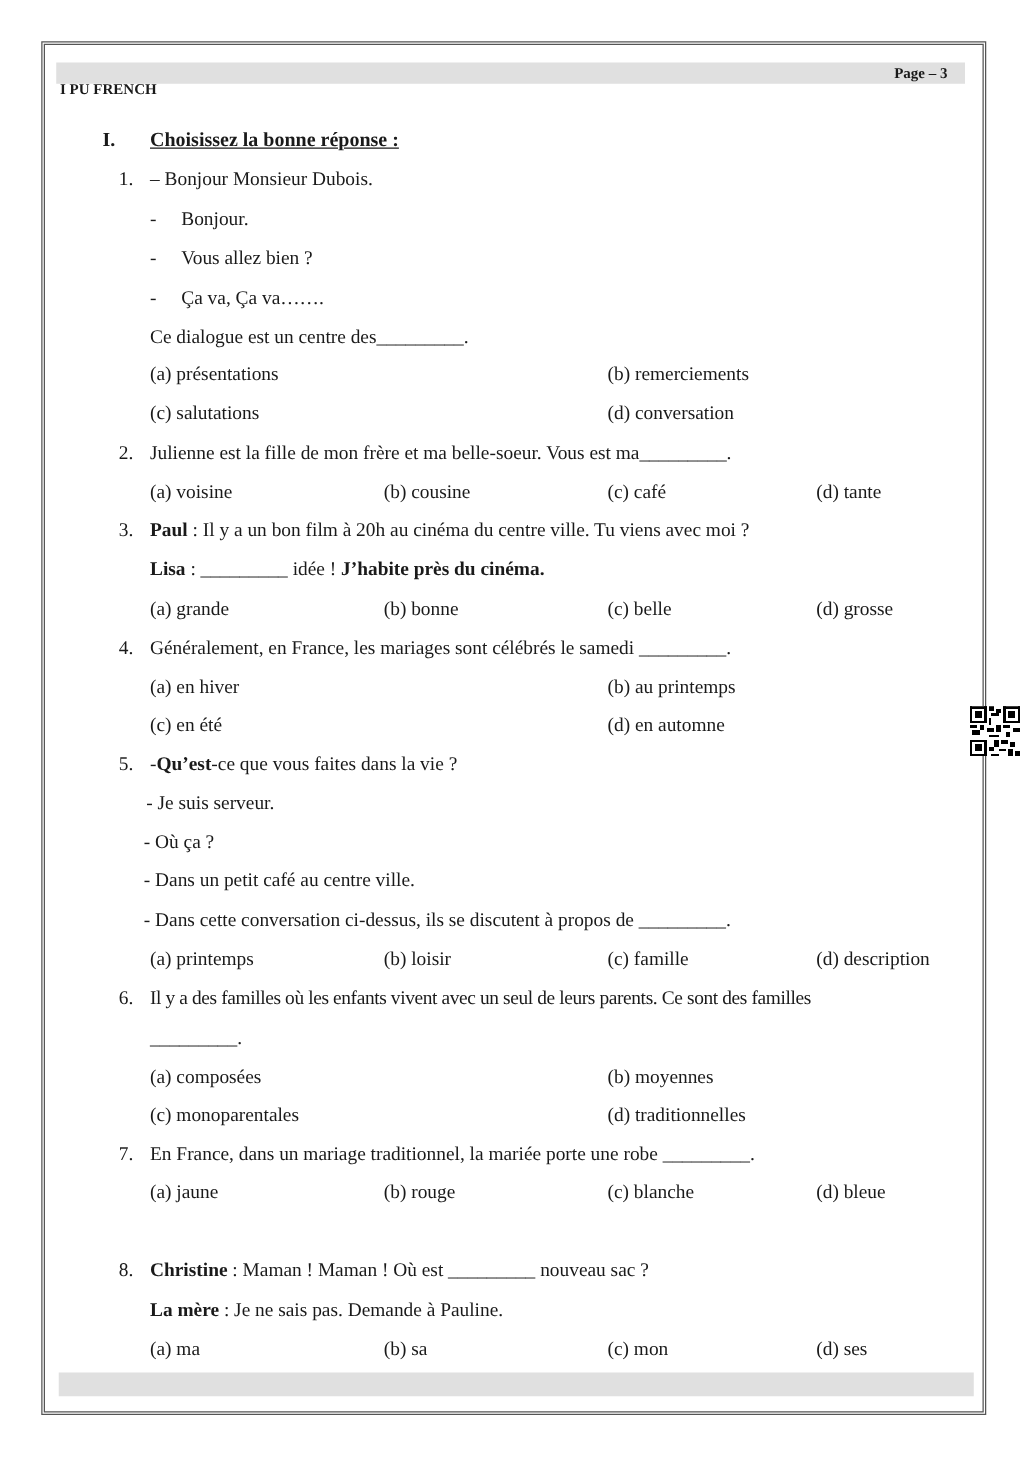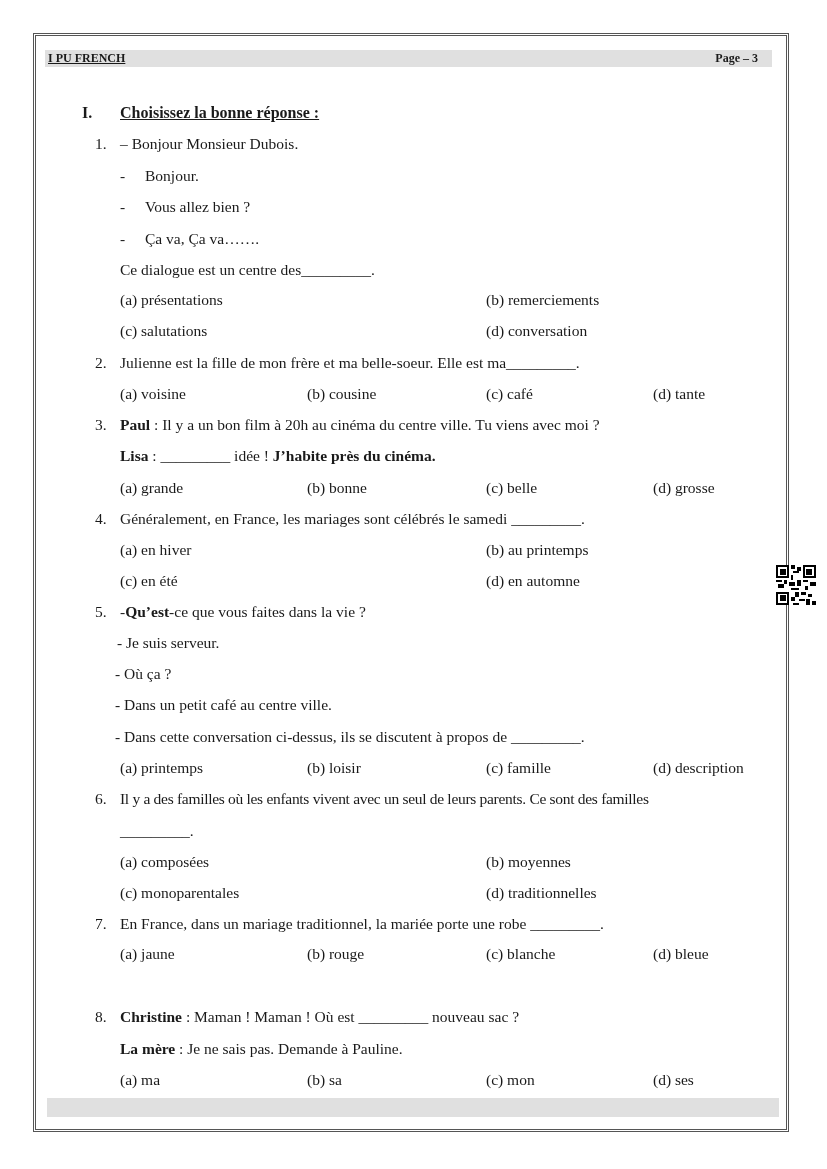--- a/index.html
+++ b/index.html
@@ -2,21 +2,21 @@
 <html><head>
   <meta charset="utf-8">
   <style>
     html, body { margin: 0; padding: 0; background: #ffffff; }
     body { width: 827px; height: 1169px; position: relative; overflow: hidden;
            font-family: "Liberation Serif", "DejaVu Serif", serif; color: #1a1a1a; }
     .frame { position: absolute; left: 33px; top: 33px; width: 756px; height: 1099px;
              border: 3px double #555; box-sizing: border-box; }
     .hdr { position: absolute; left: 45px; top: 50px; width: 727px; height: 17px;
            background: #e0e0e0; font-weight: bold; font-size: 12px; line-height: 17px; }
-    .hdr .l { position: absolute; left: 3px; top: 0; text-decoration: underline; }
+    .hdr .l { position: absolute; left: 3px; top: 13px; }
     .hdr .r { position: absolute; right: 14px; top: 0; }
     .footer-bar { position: absolute; left: 47px; top: 1098px; width: 732px; height: 19px; background: #e0e0e0; }
     .t { position: absolute; font-size: 15.5px; white-space: nowrap; line-height: 18px; }
     .b { font-weight: normal; }
     .sec-num { position: absolute; left: 82px; top: 104px; font-weight: bold; font-size: 16px; }
     .sec-title { position: absolute; left: 120px; top: 104px; font-weight: bold; font-size: 16px; text-decoration: underline; }
     .qr { position: absolute; left: 776px; top: 565px; width: 40px; height: 40px; }
   </style>
 </head>
 <body>
@@ -39,21 +39,21 @@
 <span class="t" style="left:145px;top:198px">Vous allez bien ?</span>
 <span class="t" style="left:120px;top:230px">-</span>
 <span class="t b" style="left:145px;top:230px">Ça va, Ça va…….</span>
 <span class="t" style="left:120px;top:261px">Ce dialogue est un centre des_________.</span>
 <span class="t" style="left:120px;top:291px">(a) présentations</span>
 <span class="t" style="left:486px;top:291px">(b) remerciements</span>
 <span class="t" style="left:120px;top:322px">(c) salutations</span>
 <span class="t" style="left:486px;top:322px">(d) conversation</span>
 
 <span class="t" style="left:95px;top:354px">2.</span>
-<span class="t" style="left:120px;top:354px">Julienne est la fille de mon frère et ma belle-soeur. Elle est ma_________.</span>
+<span class="t" style="left:120px;top:354px">Julienne est la fille de mon frère et ma belle-soeur. Vous est ma_________.</span>
 <span class="t" style="left:120px;top:385px">(a) voisine</span>
 <span class="t" style="left:307px;top:385px">(b) cousine</span>
 <span class="t" style="left:486px;top:385px">(c) café</span>
 <span class="t" style="left:653px;top:385px">(d) tante</span>
 
 <span class="t" style="left:95px;top:416px">3.</span>
 <span class="t" style="left:120px;top:416px"><b>Paul</b><span> : Il y a un bon film à 20h au cinéma du centre ville. Tu viens avec moi ?</span></span>
 <span class="t" style="left:120px;top:447px"><b>Lisa</b><span> : _________ idée ! </span><b>J’habite près du cinéma.</b></span>
 <span class="t" style="left:120px;top:479px">(a) grande</span>
 <span class="t" style="left:307px;top:479px">(b) bonne</span>

